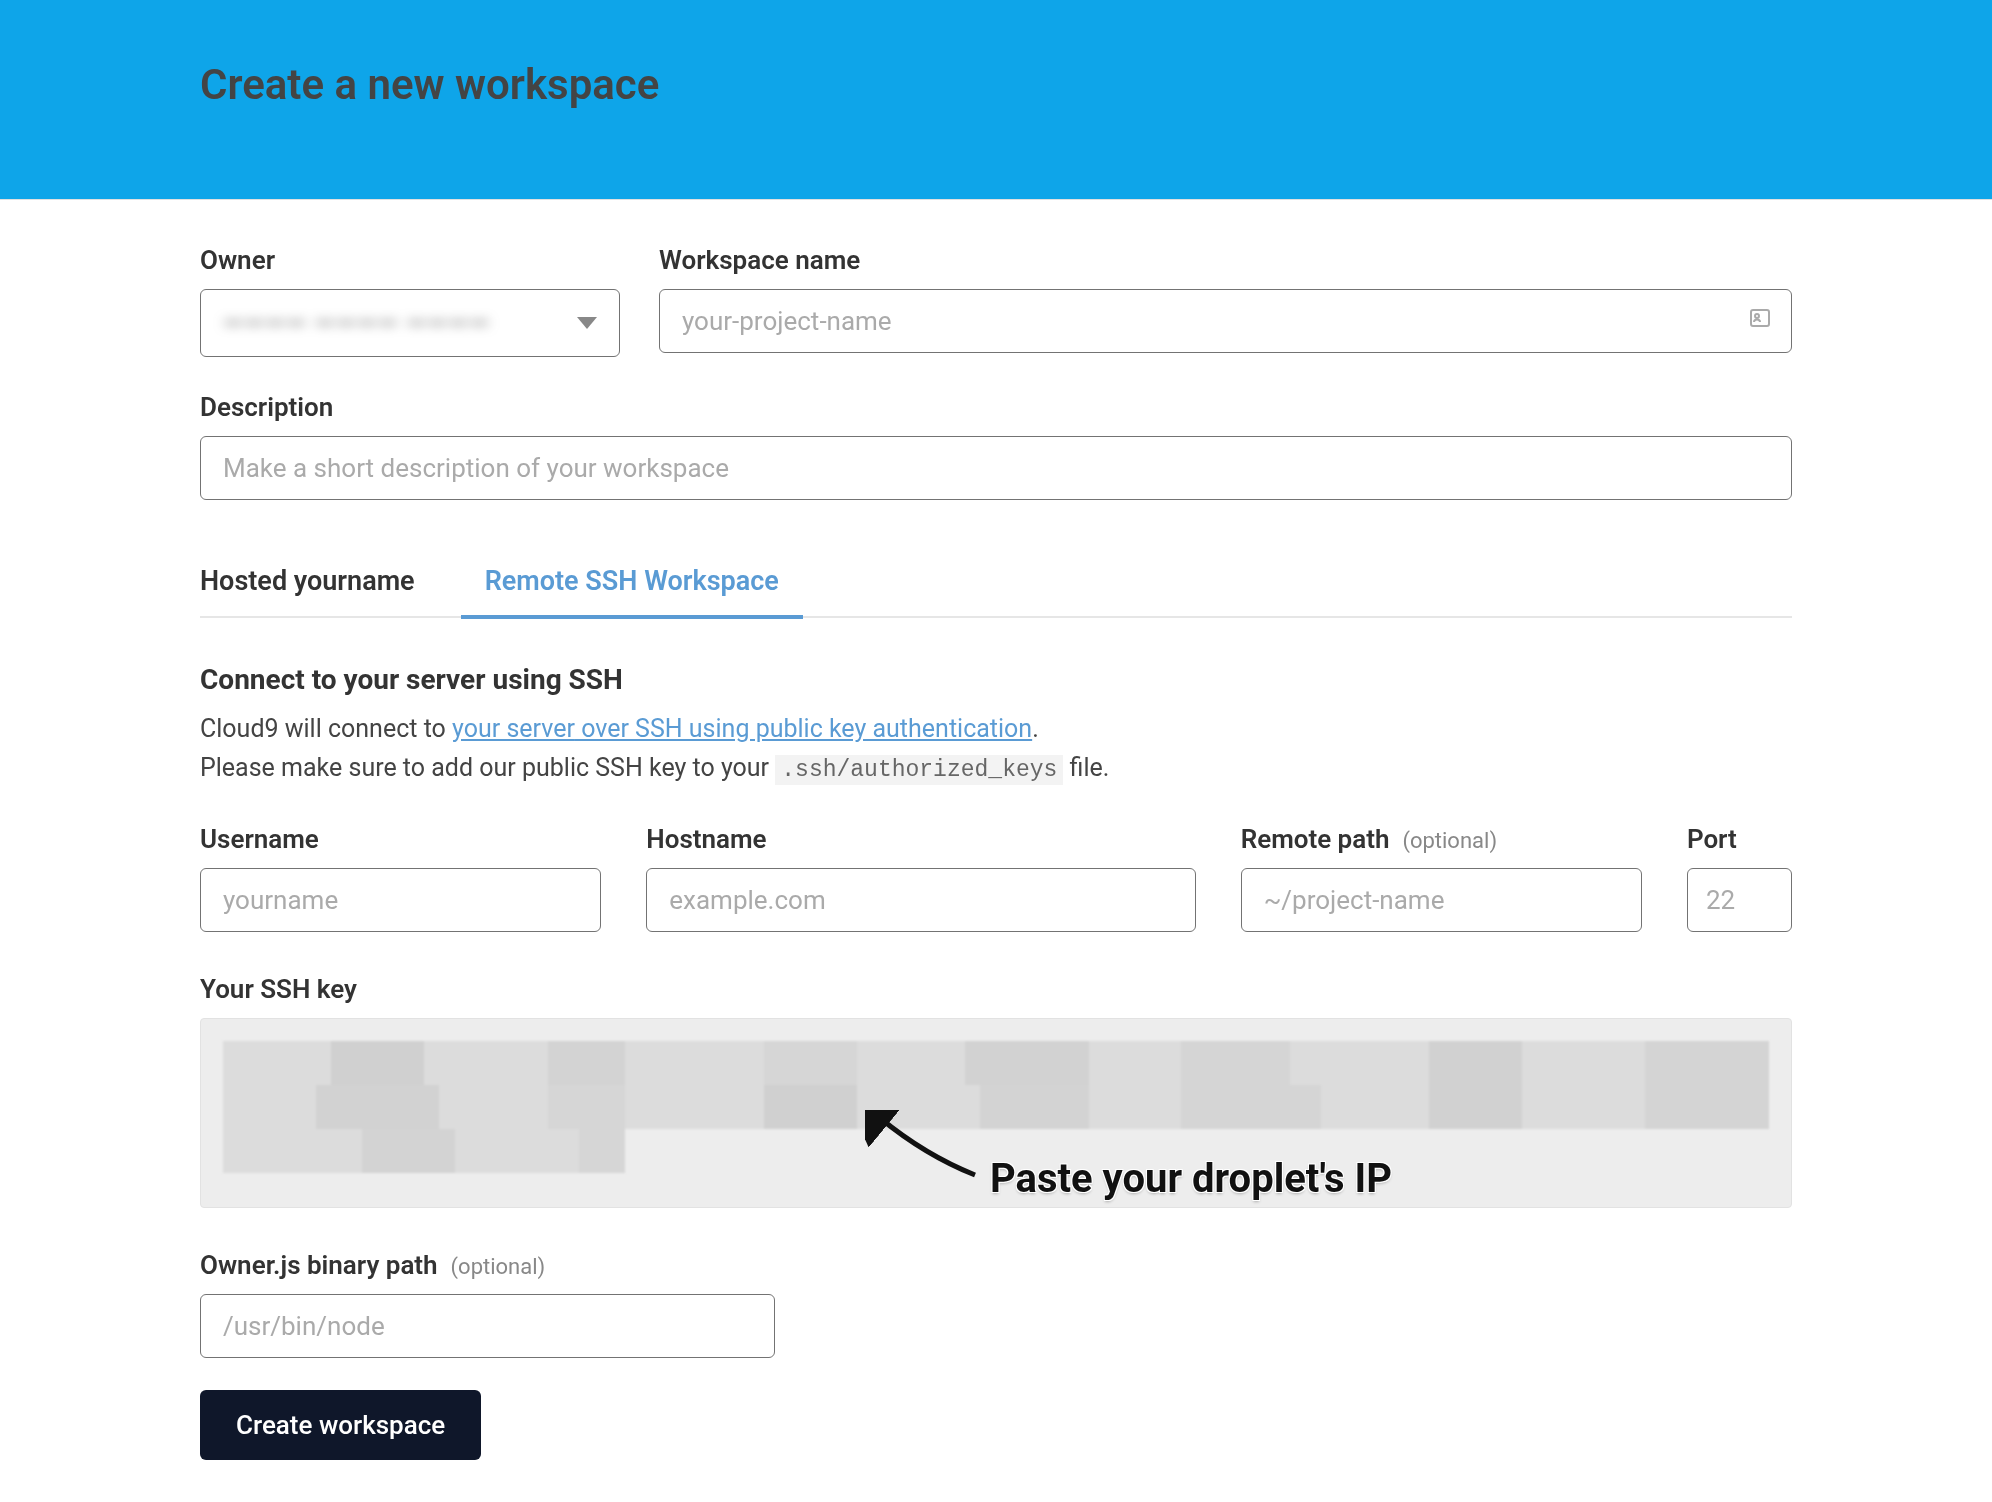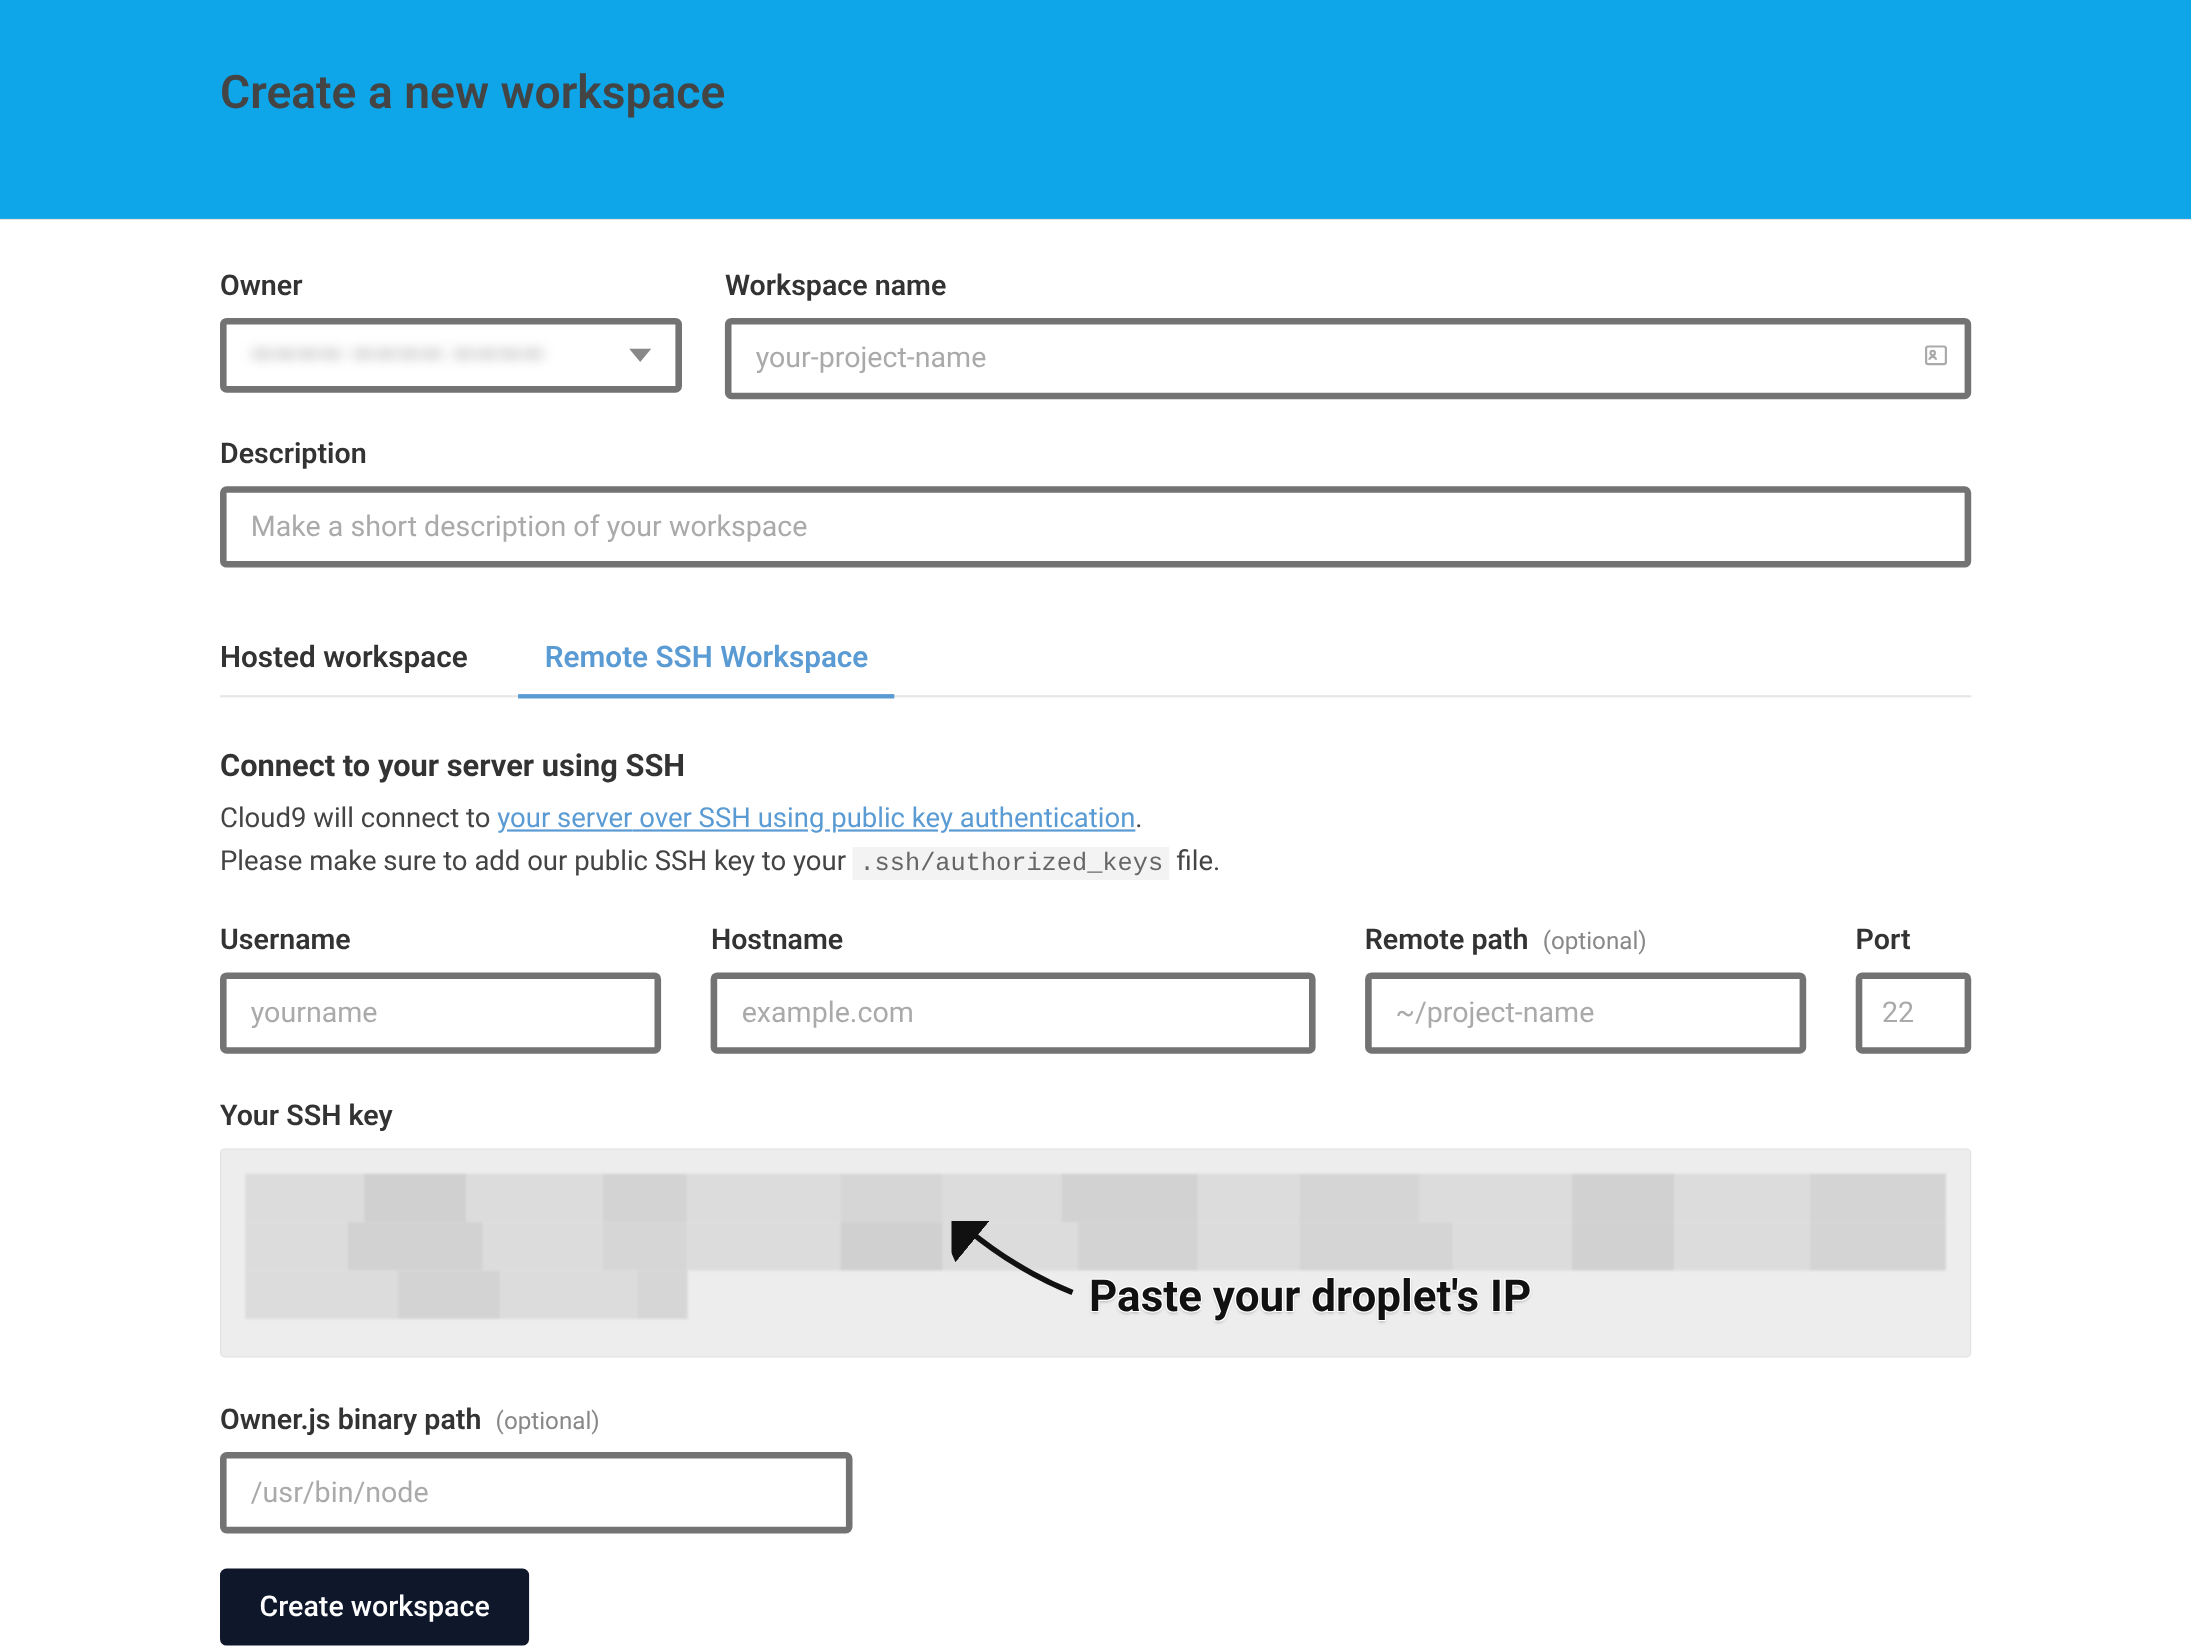--- a/index.html
+++ b/index.html
@@ -32,21 +32,21 @@
     color: #333;
     margin-bottom: 14px;
   }
   .optional {
     font-size: 22px;
     font-weight: 400;
     color: #888;
     text-align: right;
   }
   .input, .select {
-    border: 6px solid #737373;
+    border: 1px solid #737373;
     border-radius: 6px;
     padding: 16px 22px;
     font-size: 26px;
     color: #333;
     background: #fff;
     width: 100%;
     font-family: inherit;
   }
   .input::placeholder { color: #aaa; }
   .select {
@@ -210,21 +210,21 @@
   </div>
 
   <div class="row">
     <div class="field desc-col">
       <label class="field-label">Description</label>
       <input class="input" placeholder="Make a short description of your workspace" style="">
     </div>
   </div>
 
   <div class="tabs">
-    <div class="tab">Hosted workspace</div>
+    <div class="tab">Hosted yourname</div>
     <div class="tab active">Remote SSH Workspace</div>
   </div>
 
   <div class="section-head">Connect to your server using SSH</div>
   <div class="section-body">
     <span>Cloud9 will connect to </span><a href="#"><span>your server</span><span> over SSH using public key authentication</span></a><span>.</span><br>
     <span>Please make sure to add our public SSH key to your </span><span class="code">.ssh/authorized_keys</span><span> file.</span>
   </div>
 
   <div class="ssh-row">

